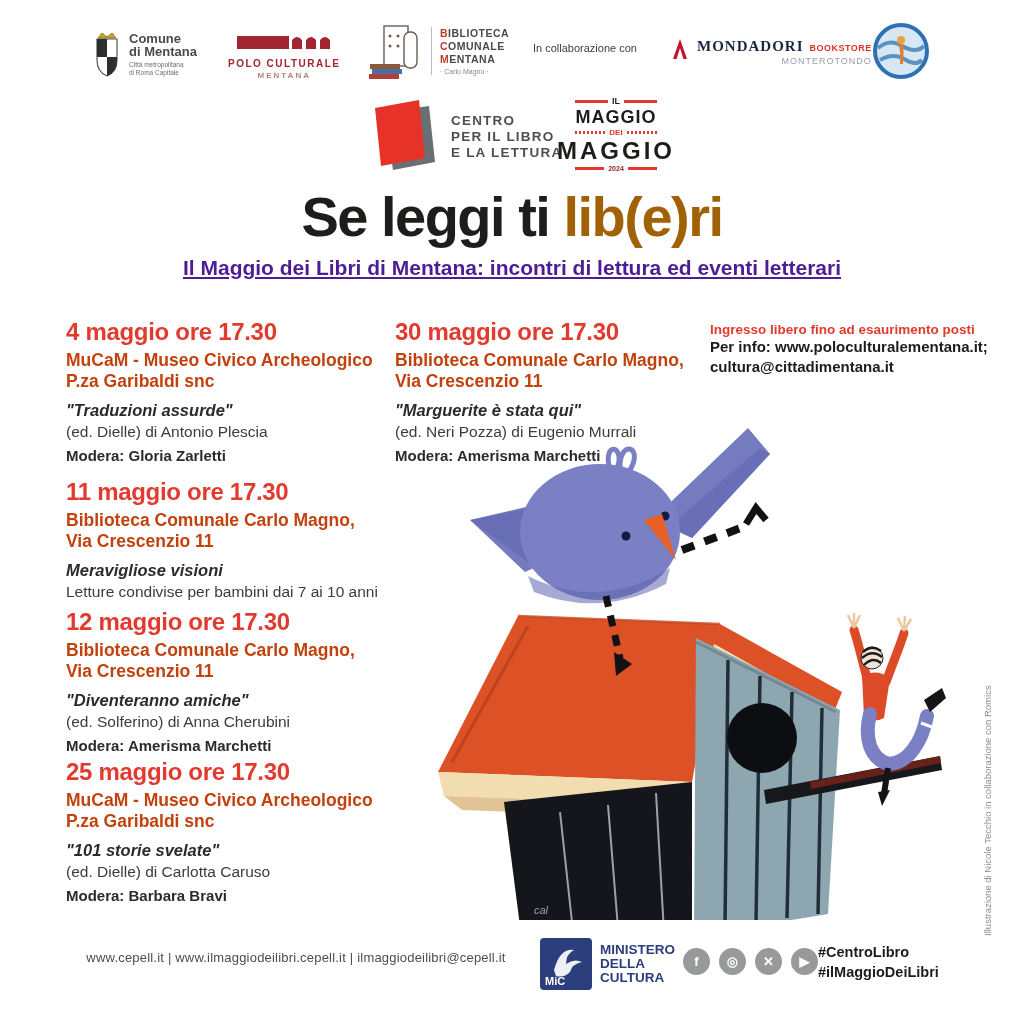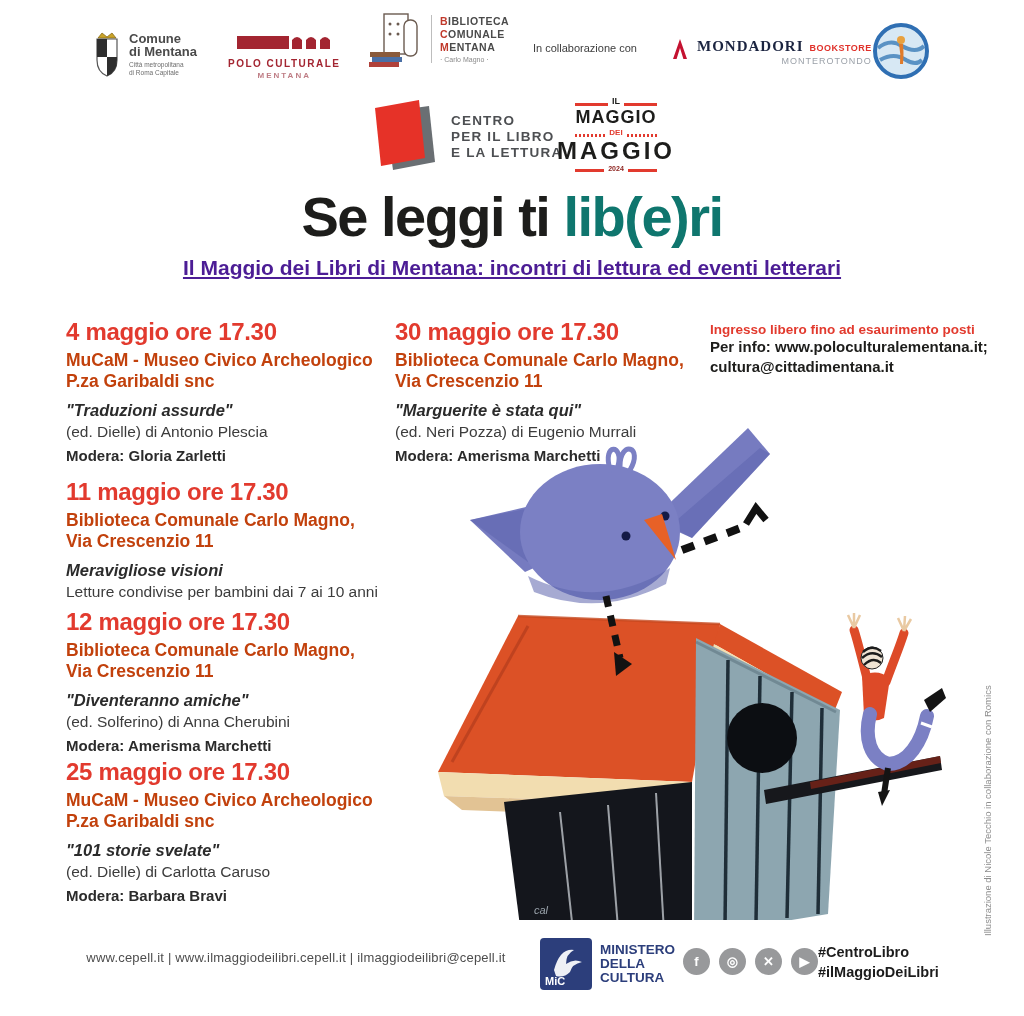--- a/index.html
+++ b/index.html
@@ -7,50 +7,50 @@
           font-family:"Liberation Sans",sans-serif;color:#1d1d1b;}
 
   
   .hlogo{position:absolute;display:flex;align-items:center;gap:7px;}
   .comune{left:92px;top:30px;}
   .comune .t1{font-size:13px;font-weight:700;color:#4a4a4a;line-height:1.05;}
   .comune .t2{font-size:6.5px;color:#6d6d6d;line-height:1.2;margin-top:2px;}
   .polo{left:228px;top:30px;flex-direction:column;gap:2px;align-items:center;}
   .polo .t1{font-size:10px;font-weight:800;color:#a32531;letter-spacing:1.5px;}
   .polo .t2{font-size:8px;font-weight:700;color:#bf7d85;letter-spacing:2px;}
-  .biblio{left:368px;top:8px;align-items:center;}
+  .biblio{left:368px;top:20px;align-items:center;}
   .biblio .txt{border-left:1px solid #bdbdbd;padding-left:8px;}
   .biblio .bl{font-size:10.5px;font-weight:800;color:#4a4a4a;letter-spacing:.5px;line-height:1.25;}
   .biblio .bl .cap{color:#c0392b;}
   .biblio .sub{font-size:7px;color:#8a8a8a;margin-top:2px;}
   .collab{left:533px;top:42px;font-size:11px;color:#3d3d3d;}
   .mondadori{left:672px;top:38px;align-items:flex-start;}
   .mond-txt .row1{display:flex;align-items:baseline;gap:6px;}
   .mond-name{font-family:"Liberation Serif",serif;font-size:15px;font-weight:700;color:#1b2440;letter-spacing:1px;}
   .mond-store{font-size:9px;font-weight:800;color:#e0312a;letter-spacing:.5px;}
   .mond-city{font-size:9px;color:#9aa0a8;letter-spacing:1px;text-align:right;margin-top:1px;}
   .assoc{left:872px;top:22px;}
 
   
   .centro{position:absolute;left:373px;top:100px;display:flex;align-items:center;gap:12px;}
   .centro .txt{font-size:13.5px;font-weight:800;color:#4d4f52;letter-spacing:1.2px;line-height:1.2;}
   .maggio{position:absolute;left:575px;top:96px;width:82px;display:flex;flex-direction:column;align-items:center;gap:2px;}
-  .mg-row{display:flex;align-items:flex-end;gap:4px;width:100%;}
+  .mg-row{display:flex;align-items:center;gap:4px;width:100%;}
   .mg-bar{flex:1;height:3px;background:#e23a2e;}
   .mg-bar.h{background:repeating-linear-gradient(90deg,#e23a2e 0 2px,#ffffff 2px 4px);}
   .mg-il{font-size:9px;font-weight:900;}
   .mg-maggio{font-size:18px;font-weight:900;letter-spacing:1px;line-height:1;}
   .mg-dei{font-size:8px;font-weight:900;color:#e23a2e;}
   .mg-libri{font-size:24px;font-weight:900;letter-spacing:3px;line-height:1;}
   .mg-year{font-size:7px;font-weight:800;color:#8e2420;}
 
   
   .title{position:absolute;left:0;top:184px;width:100%;text-align:center;
          font-size:56px;font-weight:800;letter-spacing:-1.5px;color:#1d1d1b;}
-  .title .red{color:#0f766e;}
+  .title .red{color:#a16207;}
   .subtitle{position:absolute;left:0;top:256px;width:100%;text-align:center;
             font-size:21px;font-weight:800;color:#4c1d95;text-decoration:underline;}
 
   
   .event{position:absolute;width:330px;}
   .e-date{font-size:24px;font-weight:800;color:#e23a2e;letter-spacing:-.3px;}
   .e-venue{font-size:17.5px;font-weight:700;color:#c2410c;line-height:1.18;margin-top:4px;}
   .e-book{font-size:16.5px;font-weight:700;font-style:italic;color:#2b2b2b;margin-top:10px;}
   .e-detail{font-size:15.5px;color:#3c3c3c;margin-top:3px;}
   .e-mod{font-size:15px;font-weight:600;color:#2b2b2b;margin-top:6px;}

